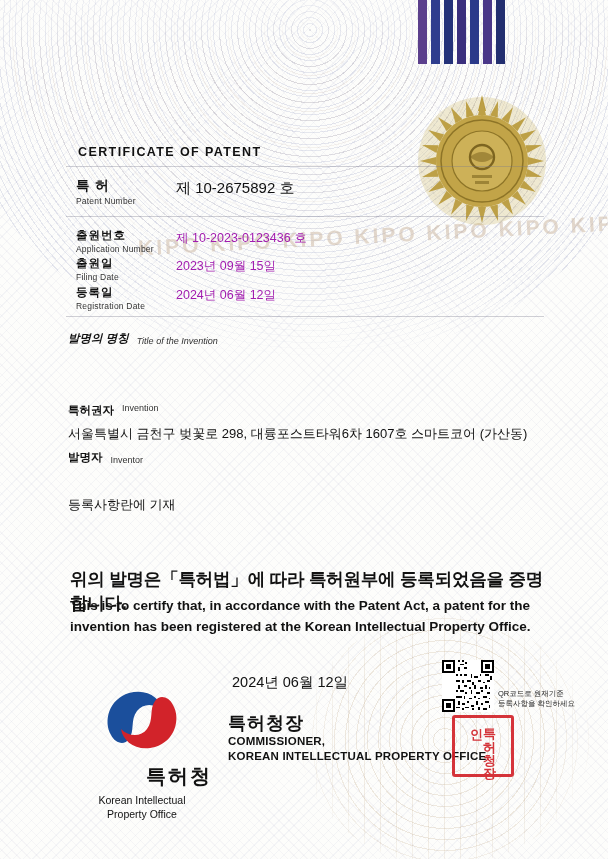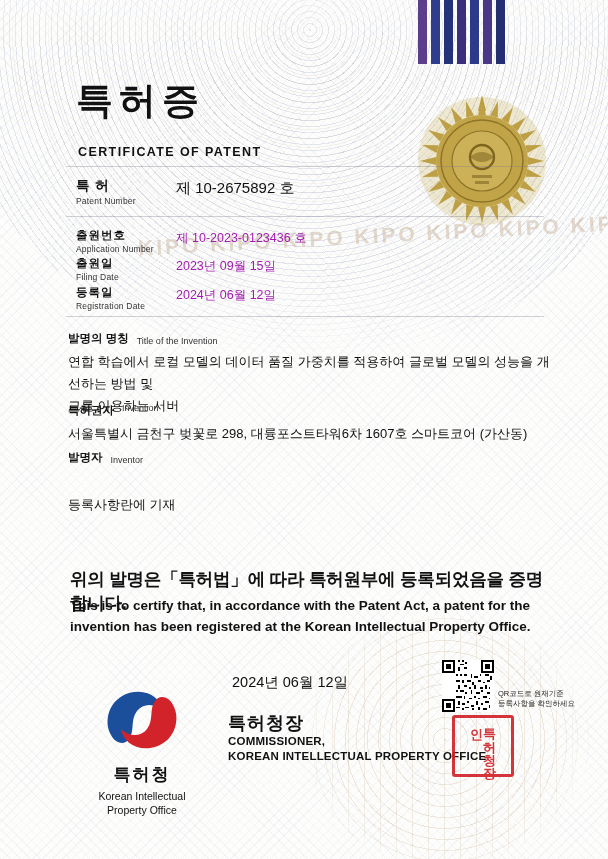--- a/index.html
+++ b/index.html
@@ -143,21 +143,21 @@
   }
   .commissioner-en1 {
     position: absolute; left: 228px; top: 735px;
     font-size: 11.5px; font-weight: bold; color: #111; letter-spacing: .2px;
   }
   .commissioner-en2 {
     position: absolute; left: 228px; top: 750px;
     font-size: 11.5px; font-weight: bold; color: #111; letter-spacing: .2px;
   }
   .kipo-logo { position: absolute; left: 72px; top: 685px; width: 140px; text-align: center; }
-  .kipo-name-ko { font-size: 17px; font-weight: bold; color: #111; letter-spacing: 2px; margin-top: 4px; }
+  .kipo-name-ko { font-size: 20px; font-weight: bold; color: #111; letter-spacing: 2px; margin-top: 4px; text-align: right; }
   .kipo-name-en { font-size: 10.5px; color: #111; line-height: 14px; margin-top: 3px; }
 
   
   .qr-wrap { position: absolute; left: 442px; top: 660px; }
   .qr-note {
     position: absolute; left: 498px; top: 689px;
     font-size: 7.5px; color: #222; line-height: 10px; width: 96px;
   }
   
   .seal {
@@ -240,21 +240,20 @@
       <circle cx="66" cy="66" r="41" fill="none" stroke="#8d7427" stroke-width="1.5"></circle>
       <circle cx="66" cy="66" r="30" fill="#cdb158"></circle>
       <circle cx="66" cy="66" r="30" fill="none" stroke="#8d7427" stroke-width="1.2"></circle>
       <circle cx="66" cy="62" r="12" fill="none" stroke="#7d6520" stroke-width="2.4"></circle>
       <path d="M54 62 q12 -10 24 0 q-12 10 -24 0z" fill="#7d6520" opacity=".55"></path>
       <rect x="56" y="80" width="20" height="3" fill="#7d6520" opacity=".6"></rect>
       <rect x="59" y="86" width="14" height="3" fill="#7d6520" opacity=".6"></rect>
     </g>
   </svg>
 
-  <div class="title-ko">특허증</div>
   <div class="title-en">CERTIFICATE OF PATENT</div>
 
   <div class="sep" style="top:166px;"></div>
   <div class="sep" style="top:216px;"></div>
   <div class="sep" style="top:316px;"></div>
 
   <div class="field" style="left:76px; top:177px;">
     <div class="f-label-ko">특   허</div>
     <div class="f-label-en">Patent Number</div>
   </div>
@@ -271,27 +270,23 @@
     <div class="f-label-en">Filing Date</div>
   </div>
   <div class="f-value-sm" style="position:absolute; left:176px; top:258px;">2023년 09월 15일</div>
 
   <div class="field" style="left:76px; top:285px;">
     <div class="f-label-ko" style="font-size:11.5px;">등록일</div>
     <div class="f-label-en">Registration Date</div>
   </div>
   <div class="f-value-sm" style="position:absolute; left:176px; top:287px;">2024년 06월 12일</div>
 
-  <div style="position:absolute; left:68px; top:331px; display:flex; align-items:flex-end; gap:8px;">
+  <div style="position:absolute; left:68px; top:331px; display:flex; align-items:flex-end; gap:8px;font-style:italic;">
     <span class="blk-label-ko">발명의 명칭</span>
     <span class="blk-label-en">Title of the Invention</span>
-  </div>
-  <div class="blk-text" style="position:absolute; left:68px; top:351px; width:494px;">
-    <div>연합 학습에서 로컬 모델의 데이터 품질 가중치를 적용하여 글로벌 모델의 성능을 개선하는 방법 및</div>
-    <div>그를 이용하는 서버</div>
   </div>
 
   <div style="position:absolute; left:68px; top:403px; display:flex; align-items:flex-start; gap:8px;">
     <span class="blk-label-ko">특허권자</span>
     <span class="blk-label-en">Invention</span>
   </div>
   <div class="blk-text" style="position:absolute; left:68px; top:423px; width:500px;">
     <div>서울특별시 금천구 벚꽃로 298, 대륭포스트타워6차 1607호 스마트코어  (가산동)</div>
   </div>
 

